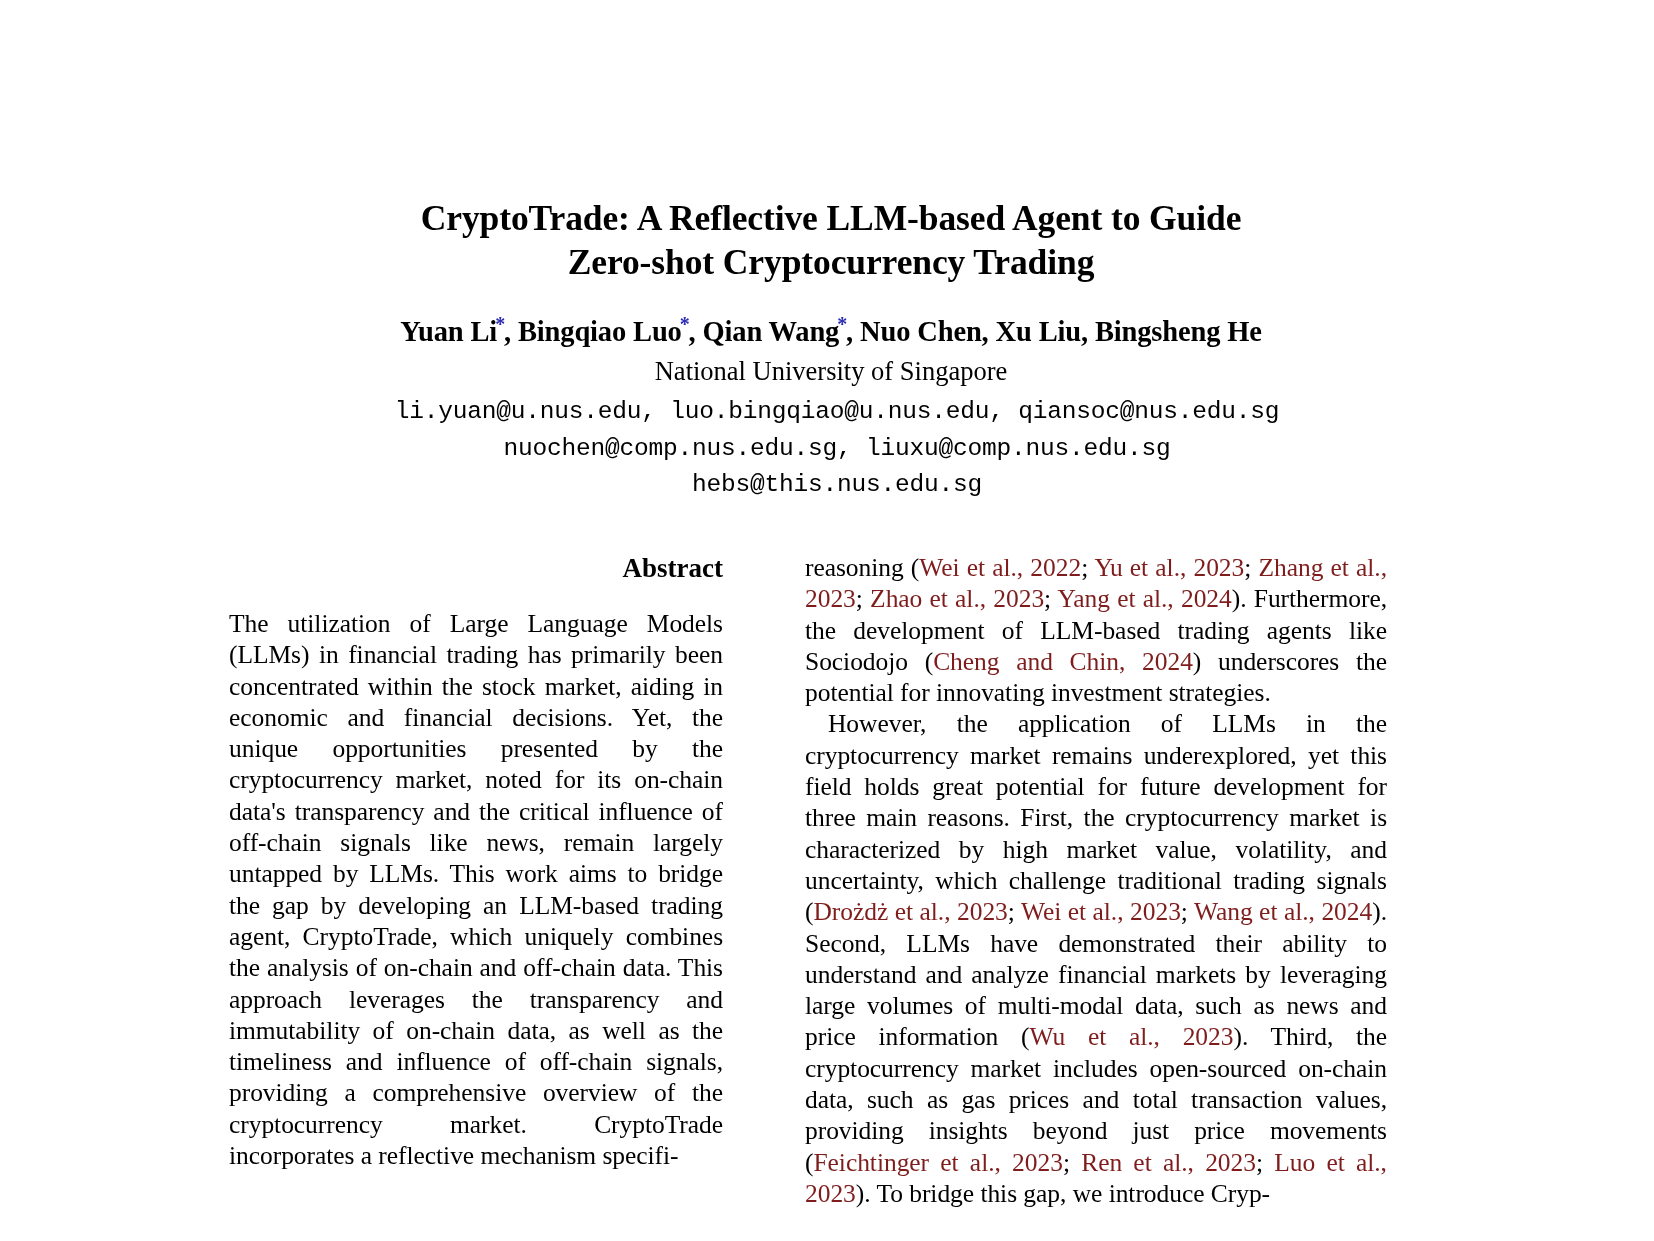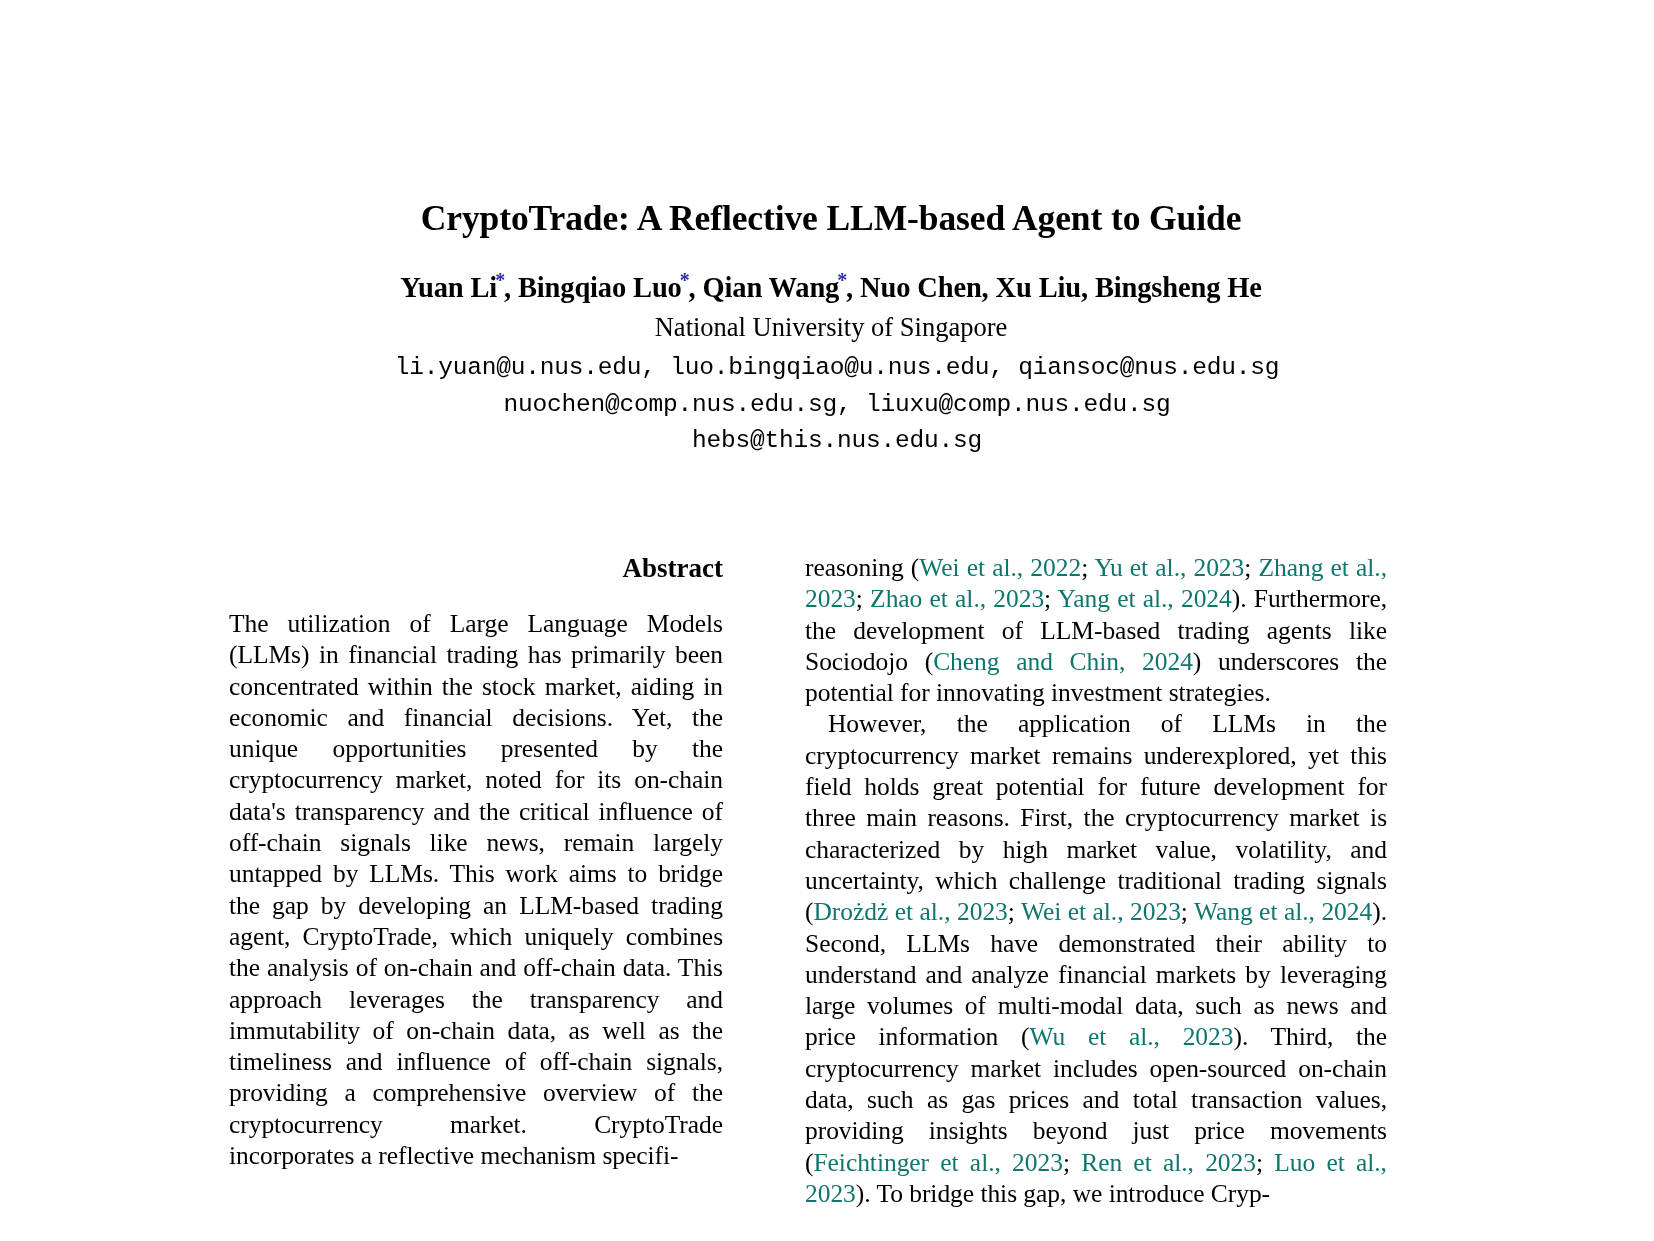--- a/index.html
+++ b/index.html
@@ -104,33 +104,34 @@
     text-align: justify;
     text-justify: inter-word;
     margin: 0;
     letter-spacing: -0.05px;
     hyphens: none;
   }
   .body-text.indent { text-indent: 23px; }
   .body-text + .body-text { margin-top: 0; }
 
   .cite {
-    color: #0f766e;
+    color: #7f1d1d;
     text-decoration: none;
   }
 </style>
 </head>
 <body>
 
 <div class="page">
 
   <div class="masthead">
 
     <h1 class="paper-title">
       <span class="title-line">CryptoTrade: A Reflective LLM-based Agent to Guide</span>
+      <span class="title-line">Zero-shot Cryptocurrency Trading</span>
     </h1>
 
     <div class="authors"><span>Yuan Li</span><span class="star">*</span><span>, Bingqiao Luo</span><span class="star">*</span><span>, Qian Wang</span><span class="star">*</span><span>, Nuo Chen, Xu Liu, Bingsheng He</span></div>
 
     <div class="affiliation">National University of Singapore</div>
 
     <div class="emails">
       <span class="email-line">li.yuan@u.nus.edu, luo.bingqiao@u.nus.edu, qiansoc@nus.edu.sg</span>
       <span class="email-line">nuochen@comp.nus.edu.sg, liuxu@comp.nus.edu.sg</span>
       <span class="email-line">hebs@this.nus.edu.sg</span>

